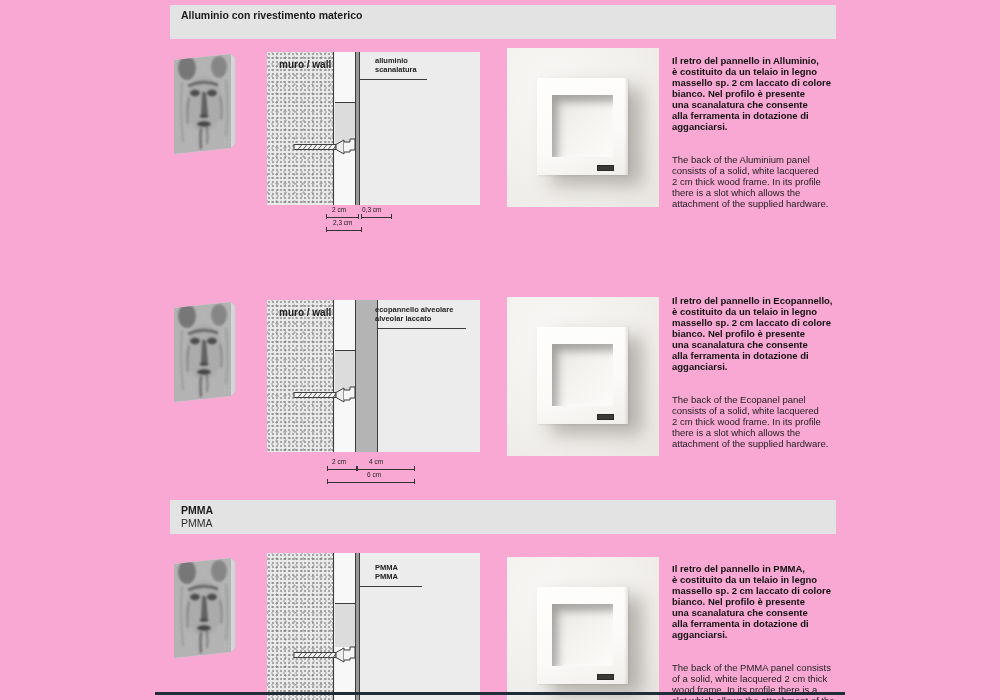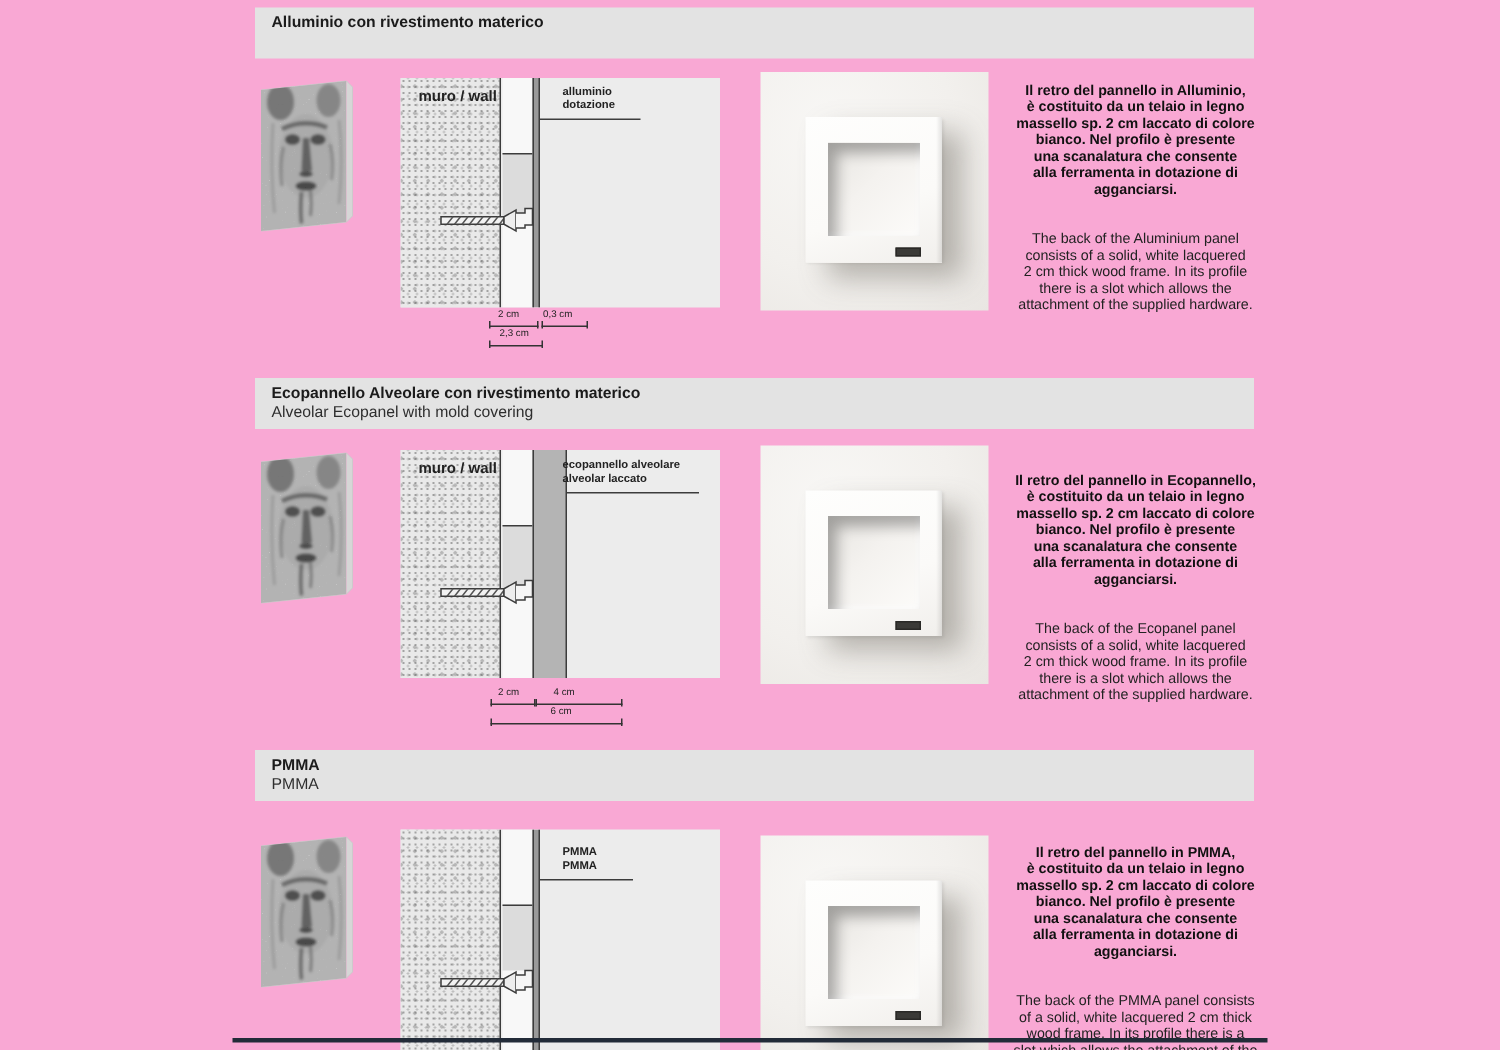--- a/index.html
+++ b/index.html
@@ -57,21 +57,21 @@
   .pframe { position:absolute; left:30px; top:30px; width:91px; height:97px;
     background:linear-gradient(160deg,#fefefd 0%, #fbfaf8 60%, #f1efec 100%);
     box-shadow:14px 10px 18px rgba(95,90,82,.42), 1px 1px 2px rgba(0,0,0,.08); }
   .pedge { position:absolute; right:0; top:0; bottom:0; width:4px; background:linear-gradient(90deg, rgba(0,0,0,0), rgba(0,0,0,.10)); }
   .popening { position:absolute; left:15px; top:17px; width:61px; height:62px;
     background:linear-gradient(135deg,#e7e5e1 0%, #f4f2ef 45%, #fcfbf9 100%);
     box-shadow:inset 6px 7px 9px rgba(0,0,0,.30), inset -2px -2px 3px rgba(255,255,255,.65); }
   .plabel { position:absolute; left:60px; top:87px; width:17px; height:6px; background:#3b3a37; border:1px solid #2a2927; }
 
   
-  .desc { position:absolute; left:672px; width:170px; font-size:9.5px; line-height:11px; white-space:pre-line;text-align:center; }
+  .desc { position:absolute; left:672px; width:170px; font-size:9.5px; line-height:11px; white-space:pre-line; }
   .desc .it { font-weight:bold; color:#111; }
   .desc .en { margin-top:11px; color:#222; }
 
   .bottomrule { position:absolute; left:155px; top:692px; width:690px; height:2.5px; background:#222b38; }
 </style>
 </head>
 <body>
 
 <svg width="0" height="0" style="position:absolute" aria-hidden="true">
   <defs>
@@ -131,21 +131,21 @@
       </svg>
     <div class="diag" style="top:47px; height:153px">
       <div class="wall"></div>
       <div class="gap"></div>
       <div class="blockpiece"></div>
       <div class="panel thin"></div>
       <div class="leader" style="top:27px; left:93px; width:67px;"></div>
       <span class="walllbl">muro / wall</span>
       <div class="matlbl" style="top:4px">
         <div>alluminio</div>
-        <div>dotazione</div>
+        <div>scanalatura</div>
       </div>
       <svg class="screw" style="top:85px" viewBox="0 0 66 20">
           <use href="#screwg"></use>
         </svg>
     </div>
     <div class="dims" style="left:326px; top:201px; width:66px; height:28px">
       <span class="dimtxt" style="left:6px; top:0">2 cm</span>
       <span class="dimtxt" style="left:36px; top:0">0,3 cm</span>
       <div class="dimseg" style="left:0; top:8px; width:33px"></div>
       <div class="dimseg" style="left:35px; top:8px; width:31px"></div>
@@ -169,24 +169,20 @@
 agganciarsi.</div>
       <div class="en">The back of the Aluminium panel
 consists of a solid, white lacquered
 2 cm thick wood frame.  In its profile
 there is a slot which allows the
 attachment of the supplied hardware.</div>
     </div>
   </div>
 
   <div class="sec sec2">
-    <div class="hbar">
-      <div class="t-it">Ecopannello Alveolare con rivestimento materico</div>
-      <div class="t-en">Alveolar Ecopanel with mold covering</div>
-    </div>
     <svg class="art" style="top:48px" viewBox="0 0 62 104">
         <use href="#faceart"></use>
       </svg>
     <div class="diag" style="top:48px; height:152px">
       <div class="wall"></div>
       <div class="gap"></div>
       <div class="blockpiece"></div>
       <div class="panel band"></div>
       <div class="leader" style="top:28px; left:111px; width:88px;"></div>
       <span class="walllbl">muro / wall</span>
@@ -206,21 +202,21 @@
       <span class="dimtxt" style="left:40px; top:13px">6 cm</span>
       <div class="dimseg" style="left:0; top:21px; width:88px"></div>
     </div>
     <div class="photo" style="top:45px; height:159px">
       <div class="pframe">
         <div class="popening"></div>
         <div class="pedge"></div>
         <div class="plabel"></div>
       </div>
     </div>
-    <div class="desc" style="top:52px">
+    <div class="desc" style="top:32px">
       <div class="it">Il retro del pannello in Ecopannello,
 è costituito da un telaio in legno
 massello sp. 2 cm laccato di colore
 bianco.  Nel profilo è presente
 una scanalatura che consente
 alla ferramenta in dotazione di
 agganciarsi.</div>
       <div class="en">The back of the Ecopanel panel
 consists of a solid, white lacquered
 2 cm thick wood frame.  In its profile

